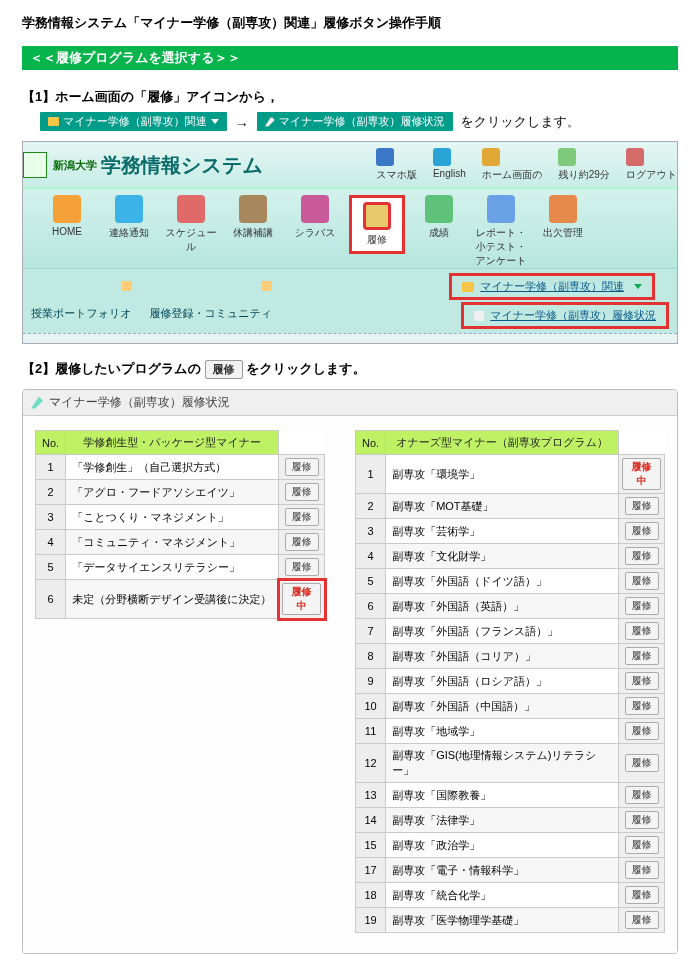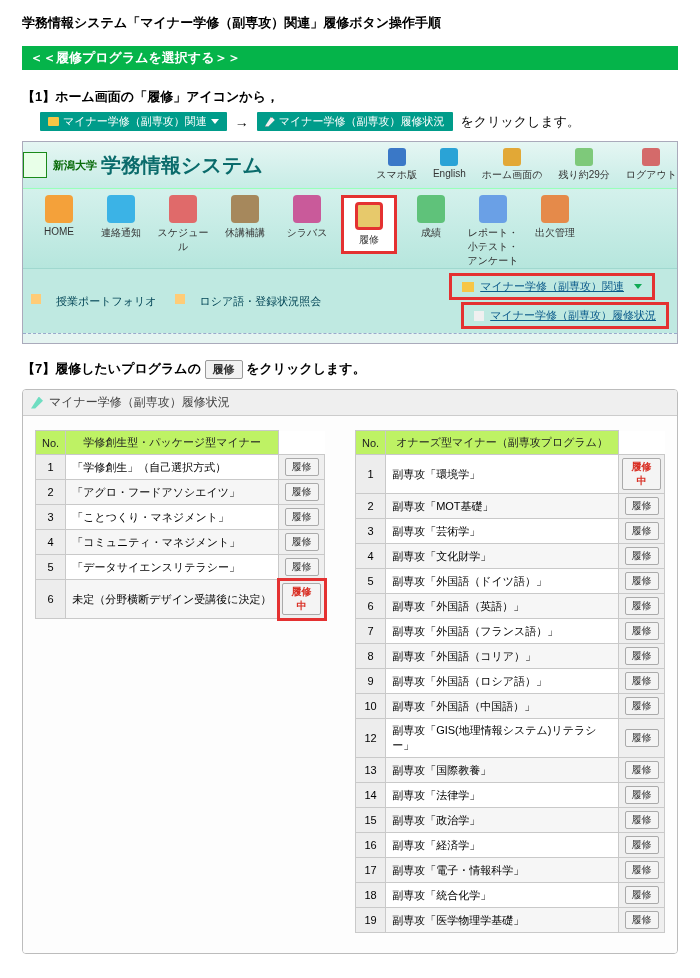--- a/index.html
+++ b/index.html
@@ -15,28 +15,28 @@
   .chip .tri { width:0;height:0;border-left:4px solid transparent;border-right:4px solid transparent;border-top:5px solid #fff;display:inline-block;}
   .arrow { font-size:14px; }
   .txt { font-size:13px; }
   
   .sys { border:1px solid #aab; margin-bottom:16px; overflow:hidden; }
   .sys-top { background:linear-gradient(#e5f6f3,#c7ece6); display:flex; align-items:center; padding:6px 0; border-bottom:1px solid #9fb;}
   .logo-badge{width:24px;height:26px;border:1px solid #1a8a1a;background:#e8ffe8;margin-right:6px;}
   .uni{font-size:11px;color:#0a6b0a;font-weight:bold;}
   .sysname{font-size:20px;color:#0a6b6b;font-weight:bold;margin-left:4px;}
   .toptools{margin-left:auto;display:flex;gap:16px;}
-  .tt{display:flex;flex-direction:column;align-items:center;font-size:10px;color:#333;gap:2px;}
+  .tt{display:flex;flex-direction:column;align-items:flex-start;font-size:10px;color:#333;gap:2px;}
   .tt .ico{width:18px;height:18px;border-radius:3px;}
-  .nav{background:linear-gradient(#d4f1ec,#b6e6dd);display:flex;align-items:flex-start;padding:6px 8px 0;border-bottom:1px solid #a0d8cf;gap:6px;}
+  .nav{background:linear-gradient(#d4f1ec,#b6e6dd);display:flex;align-items:flex-start;padding:6px 16px 0;border-bottom:1px solid #a0d8cf;gap:6px;}
   .nav-item{display:flex;flex-direction:column;align-items:center;font-size:10px;color:#333;gap:3px;width:56px;text-align:center;}
   .nav-item .ico{width:28px;height:28px;border-radius:4px;}
   .redbox{border:3px solid #e43131!important;}
   .subbar{background:#bfe9e1;display:flex;align-items:center;gap:18px;padding:4px 8px;font-size:11px;color:#045;}
-  .subbar .subitem{display:flex;align-items:flex-start;gap:15px;}
+  .subbar .subitem{display:flex;align-items:flex-end;gap:15px;flex-direction:column;}
   .pencil-sm{width:10px;height:10px;display:inline-block;background:#fc7;}
   .drop-wrap{margin-left:auto;display:flex;flex-direction:column;gap:2px;align-items:flex-start;}
   .drop{background:#bfe9e1;border:3px solid #e43131;padding:3px 10px;display:flex;align-items:center;gap:6px;font-size:11px;color:#0a5a8a;text-decoration:underline;}
   .drop .folder{width:12px;height:10px;background:#f7c646;display:inline-block;}
   .drop .pencil{width:10px;height:10px;background:#f0f0f0;display:inline-block;}
   .drop .tri{width:0;height:0;border-left:4px solid transparent;border-right:4px solid transparent;border-top:5px solid #1a5;display:inline-block;margin-left:4px;}
   .cut{height:10px;background:#e5f4f1;border-top:1px dashed #9ac;}
   
   .inlinebtn{display:inline-block;border:1px solid #999;background:#f2f2f2;color:#333;font-size:11px;padding:1px 7px;border-radius:2px;vertical-align:middle;}
   .inlinebtn.active{color:#d93025;font-weight:bold;}
@@ -146,39 +146,39 @@
           <span>出欠管理</span>
         </div>
       </div>
     <div class="subbar">
       <span class="subitem">
         <span class="pencil-sm"></span>
         <span>授業ポートフォリオ</span>
       </span>
       <span class="subitem">
         <span class="pencil-sm"></span>
-        <span>ロシア語・登録状況照会</span>
+        <span>履修登録・コミュニティ</span>
       </span>
       <div class="drop-wrap">
         <div class="drop">
           <span class="folder"></span>
           <span>マイナー学修（副専攻）関連</span>
           <span class="tri"></span>
         </div>
         <div class="drop" style="margin-left:12px;">
           <span class="pencil"></span>
           <span>マイナー学修（副専攻）履修状況</span>
         </div>
       </div>
     </div>
     <div class="cut"></div>
   </div>
 
   <div class="step-label">
-    <span>【7】履修したいプログラムの</span>
+    <span>【2】履修したいプログラムの</span>
     <span class="inlinebtn">履修</span>
     <span>をクリックします。</span>
   </div>
 
   <div class="panel">
     <div class="panel-head">
       <span class="pencil"></span>
       <span>マイナー学修（副専攻）履修状況</span>
     </div>
     <div class="panel-body">
@@ -276,42 +276,42 @@
               <td class="no">9</td>
               <td class="name">副専攻「外国語（ロシア語）」</td>
               <td class="btncell"><span class="rbtn">履修</span></td>
             </tr>
             <tr>
               <td class="no">10</td>
               <td class="name">副専攻「外国語（中国語）」</td>
               <td class="btncell"><span class="rbtn">履修</span></td>
             </tr>
             <tr>
+              <td class="no">11</td>
+              <td class="name">副専攻「地域学」</td>
+              <td class="btncell"><span class="rbtn">履修</span></td>
+            </tr>
+            <tr>
               <td class="no">12</td>
               <td class="name">副専攻「GIS(地理情報システム)リテラシー」</td>
               <td class="btncell"><span class="rbtn">履修</span></td>
             </tr>
             <tr>
               <td class="no">13</td>
               <td class="name">副専攻「国際教養」</td>
               <td class="btncell"><span class="rbtn">履修</span></td>
             </tr>
             <tr>
               <td class="no">14</td>
               <td class="name">副専攻「法律学」</td>
               <td class="btncell"><span class="rbtn">履修</span></td>
             </tr>
             <tr>
               <td class="no">15</td>
               <td class="name">副専攻「政治学」</td>
-              <td class="btncell"><span class="rbtn">履修</span></td>
-            </tr>
-            <tr>
-              <td class="no">16</td>
-              <td class="name">副専攻「経済学」</td>
               <td class="btncell"><span class="rbtn">履修</span></td>
             </tr>
             <tr>
               <td class="no">17</td>
               <td class="name">副専攻「電子・情報科学」</td>
               <td class="btncell"><span class="rbtn">履修</span></td>
             </tr>
             <tr>
               <td class="no">18</td>
               <td class="name">副専攻「統合化学」</td>

